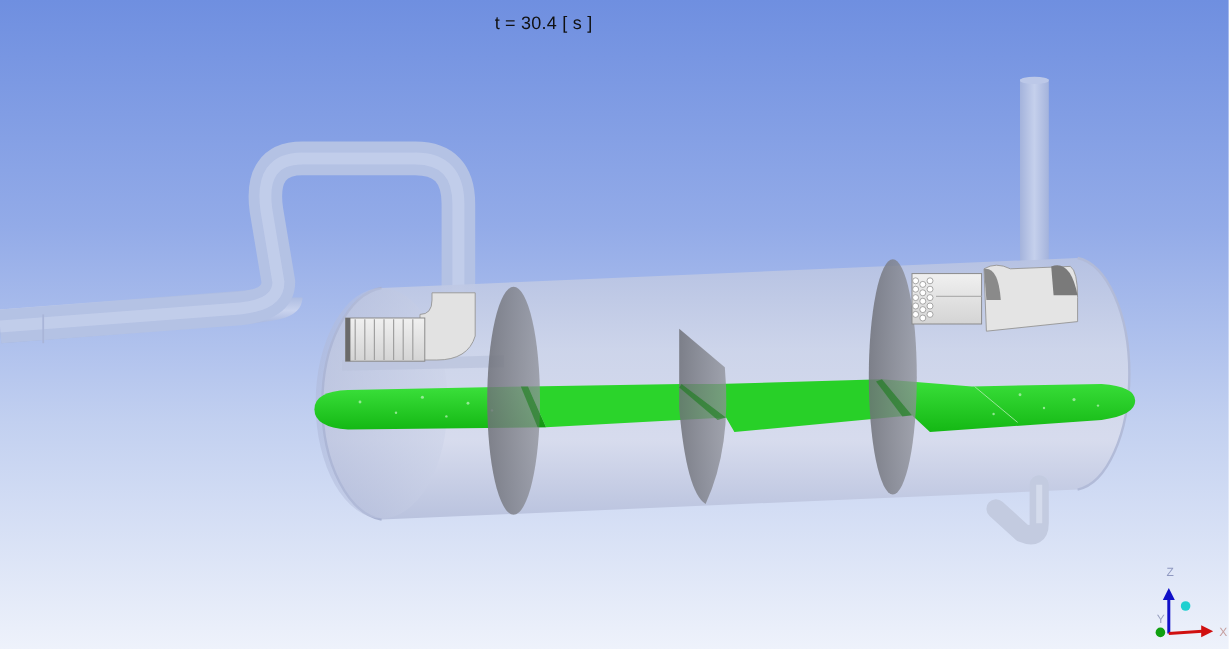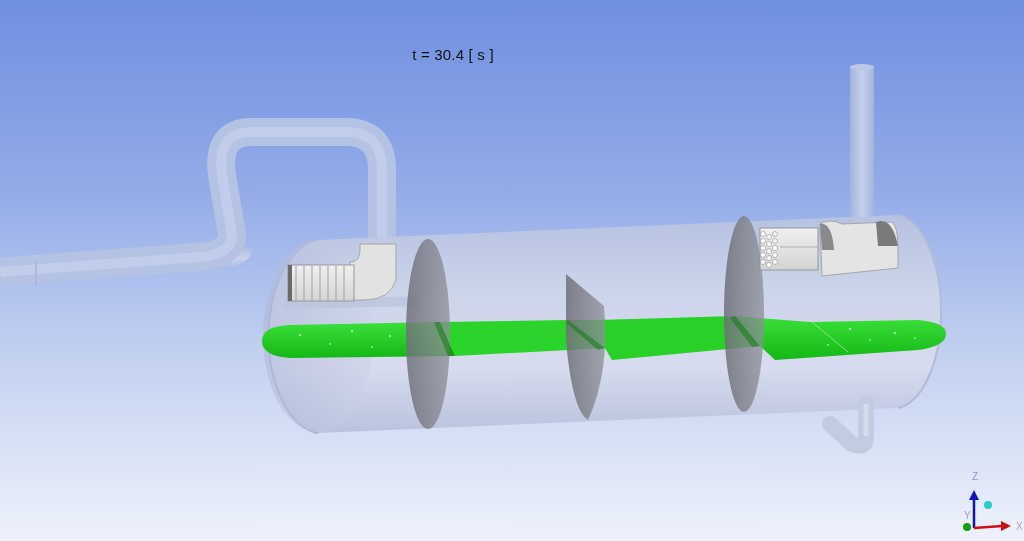--- a/index.html
+++ b/index.html
@@ -6,21 +6,21 @@
     body {
       width: 1024px; height: 541px; overflow: hidden; position: relative;
       font-family: "Liberation Sans", sans-serif;
     }
     #viewport {
       position: absolute; left: 0; top: 0; width: 1024px; height: 541px;
       background: linear-gradient(to bottom, #6f8fe0 0%, #93abe8 35%, #c2d0f0 65%, #eef2fb 100%);
     }
     #time-label {
       position: absolute; top: 11px; left: 0; width: 906px; text-align: center;
-      font-size: 15px; color: #111; letter-spacing: 0.2px; margin-top: 35px;
+      font-size: 15px; color: #111; letter-spacing: 0.2px;
     }
     #scene { position: absolute; left: 0; top: 0; }
     #triad { position: absolute; left: 950px; top: 462px; width: 74px; height: 79px; }
     .axis-letter { font-family: "Liberation Sans", sans-serif; font-size: 10px; }
   </style>
 </head>
 <body>
 
 <div id="viewport">
 

